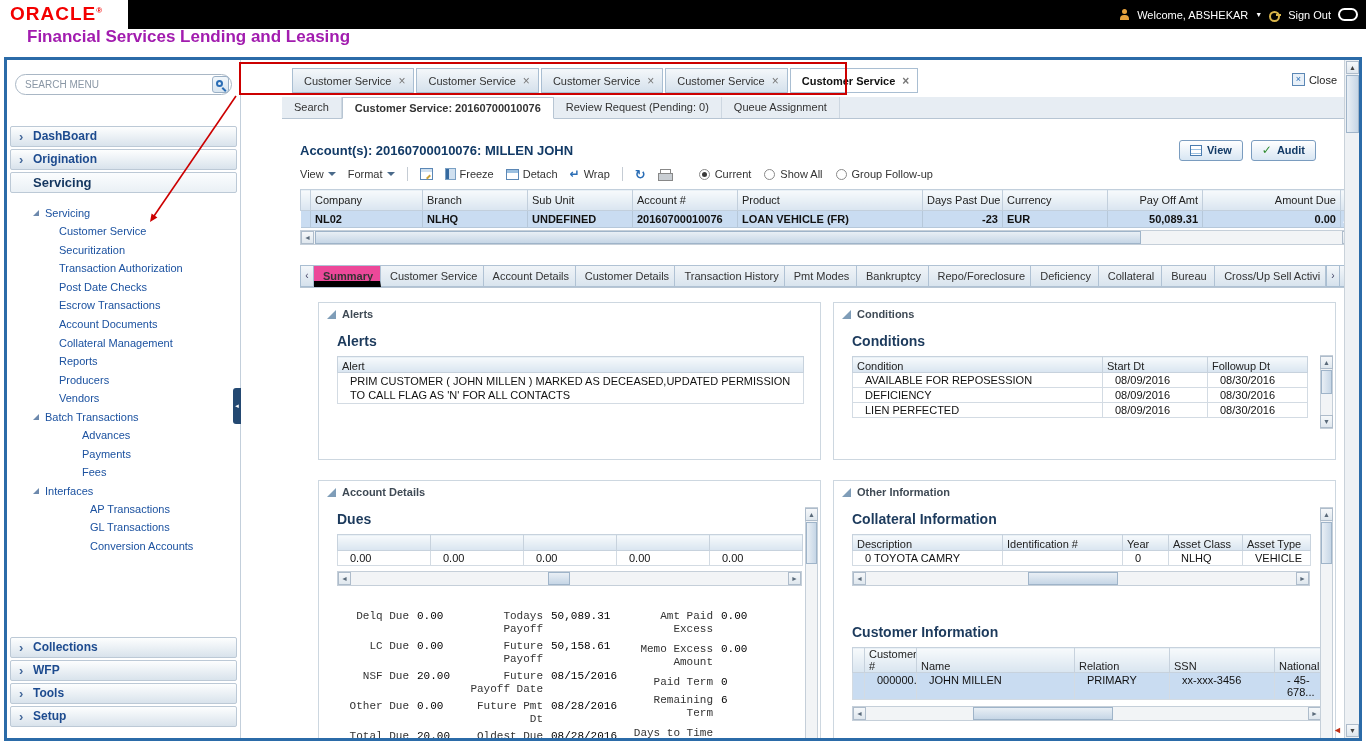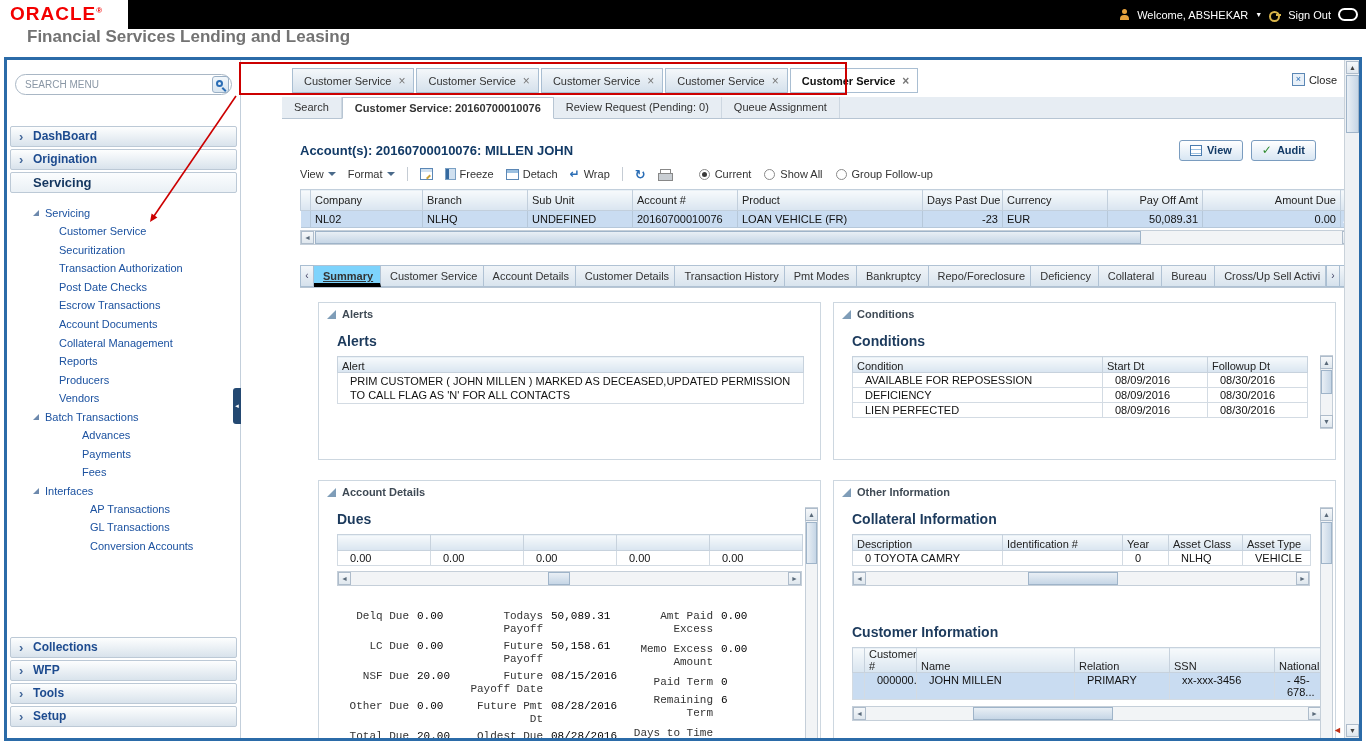--- a/index.html
+++ b/index.html
@@ -14,21 +14,21 @@
   .user-ico { width:11px; height:11px; position:relative; display:inline-block; }
   .user-ico:before { content:""; position:absolute; left:3px; top:0; width:5px; height:5px; border-radius:50%; background:#e8a33d; }
   .user-ico:after { content:""; position:absolute; left:1px; top:6px; width:9px; height:5px; border-radius:4px 4px 0 0; background:#e8a33d; }
   .caret-w { font-size:7px; color:#fff; }
   .key-ico { width:12px; height:7px; position:relative; display:inline-block; }
   .key-ico:before { content:""; position:absolute; left:0; top:0; width:7px; height:7px; border:2px solid #d8b44a; border-radius:50%; }
   .key-ico:after { content:""; position:absolute; left:7px; top:3px; width:5px; height:2px; background:#d8b44a; }
   .oval-ico { width:20px; height:13px; border:2px solid #fff; border-radius:8px; display:inline-block; }
   .logo { position:absolute; top:3px; left:10px; font-size:19px; font-weight:bold; color:#f30000; letter-spacing:1px; }
   .logo sup { font-size:8px; }
-  .subtitle { position:absolute; top:27px; left:27px; font-size:17px; font-weight:bold; color:#737373; }
+  .subtitle { position:absolute; top:27px; left:27px; font-size:17px; font-weight:bold; color:#a21caf; }
 
   
   .frame { position:absolute; top:57px; left:4px; width:1358px; height:684px; border:3px solid #2b6ba8; background:#fff; display:flex;gap:41px; }
 
   
   .sidebar { width:234px; background:#fff; position:relative; border-right:1px solid #c3cfdb; flex:none; }
   .search-wrap { margin:14px 8px 0 8px; position:relative; }
   .search-input { width:100%; height:21px; border:1px solid #a9b7c5; border-radius:11px; padding:0 24px 0 9px; font-size:10px; color:#555; font-family:inherit; background:#fff; }
   .search-input::placeholder { color:#8a97a5; }
   .search-btn { position:absolute; right:3px; top:2px; width:17px; height:17px; border:1px solid #9ab0c6; border-radius:3px; background:linear-gradient(#f2f7fb,#d8e5f0); cursor:pointer; }
@@ -90,21 +90,21 @@
   .ico-print:after { content:""; position:absolute; left:0; top:4px; width:13px; height:6px; background:#c9ced3; border:1px solid #888; }
   .radio-grp { display:flex; align-items:center; gap:5px; margin-left:16px; }
   .radio { width:11px; height:11px; border:1px solid #8a8a8a; border-radius:50%; background:#fff; position:relative; cursor:pointer; }
   .radio.sel:after { content:""; position:absolute; left:2px; top:2px; width:5px; height:5px; border-radius:50%; background:#3a3a3a; }
   .radio-lbl { margin-right:8px; }
 
   
   table { border-collapse:collapse; table-layout:fixed; }
   .grid { margin-top:6px; width:1056px; font-size:11px; }
   .grid th { background:linear-gradient(#f7fafc,#d9e5f0); border:1px solid #c2cfdc; font-weight:normal; color:#222; height:17px; padding:4px 4px; text-align:left; overflow:hidden; white-space:nowrap; }
-  .grid td { height:17px; padding:0 4px; border-right:1px solid #b6c8da; border-bottom:1px solid #b6c8da; overflow:hidden; white-space:nowrap; color:#111; }
+  .grid td { height:17px; padding:0 4px; border-right:1px solid #b6c8da; border-bottom:1px solid #b6c8da; overflow:hidden; white-space:nowrap; color:#111;font-weight:bold; }
   .grid tr.sel td { background:#c9dcf1; }
   .grid td.selcell { background:#b3c7de; padding:0; }
   .grid .num, .grid th.num { text-align:right; }
   .grid td.stat { background:#dd0000; color:#fff; font-weight:bold; padding:0 2px; }
 
   
   .hsb { position:relative; height:15px; background:#f2f4f6; border:1px solid #c5cfd9; margin-top:2px; }
   .sb-btn { position:absolute; top:0; width:13px; height:13px; background:linear-gradient(#f6f8fa,#dfe7ee); border:1px solid #aebccb; color:#5a6a7a; font-size:7px; line-height:12px; text-align:center; cursor:pointer; }
   .sb-thumb { position:absolute; top:0; height:13px; background:linear-gradient(#e9eff5,#c6d6e6); border:1px solid #9fb4c9; cursor:grab; }
   .vsb { position:absolute; width:13px; background:#f2f4f6; border:1px solid #c5cfd9; }
@@ -112,21 +112,21 @@
   .vsb-thumb { position:absolute; left:0; width:11px; background:linear-gradient(90deg,#e9eff5,#c6d6e6); border:1px solid #9fb4c9; cursor:grab; }
   .main-vsb { position:absolute; top:0; right:0; bottom:0; width:15px; background:#eef1f4; border-left:1px solid #c9d2da; z-index:6; }
   .main-vsb .mbtn { position:absolute; left:1px; width:13px; height:13px; background:linear-gradient(#f6f8fa,#dfe7ee); border:1px solid #aebccb; color:#444; font-size:7px; line-height:12px; text-align:center; cursor:pointer; }
   .main-vsb .mthumb { position:absolute; left:1px; top:15px; width:13px; height:58px; background:linear-gradient(90deg,#e9eff5,#c6d6e6); border:1px solid #9fb4c9; }
   .red-left { position:absolute; right:17px; bottom:3px; color:#c23016; font-size:9px; z-index:7; }
 
   
   .dtabs { margin-top:20px; height:23px; display:flex; align-items:flex-end; border-bottom:1px solid #b7c5d3; width:1056px; font-size:11px; }
   .dt-scroll { width:14px; height:22px; background:linear-gradient(#f4f7fa,#d5e1ec); border:1px solid #a9bed2; color:#446; text-align:center; line-height:20px; font-size:10px; cursor:pointer; flex:none; }
   .dtab { padding:0 9px; height:22px; line-height:21px; background:linear-gradient(#f0f4f8,#d9e4ee); border:1px solid #b0c2d4; border-left:none; color:#333; cursor:pointer; white-space:nowrap; overflow:hidden; }
-  .dtab.active { background:#7dd3fc; font-weight:bold; border-bottom:4px solid #000000;text-decoration:underline; }
+  .dtab.active { background:#ec4899; font-weight:bold; border-bottom:6px solid #000000; }
   .dt-right { margin-left:auto; display:flex; flex:none; }
   .dt-dd { width:16px; height:22px; background:linear-gradient(#f4f7fa,#d5e1ec); border:1px solid #a9bed2; border-left:none; color:#446; text-align:center; line-height:20px; font-size:8px; cursor:pointer; }
 
   
   .panels { margin-top:14px; margin-left:18px; display:grid; grid-template-columns:503px 503px; grid-column-gap:12px; grid-row-gap:20px; }
   .panel { border:1px solid #cdd7e0; background:#fff; position:relative; }
   .panel.tall { height:300px; }
   .panel.short { height:158px; }
   .panel-hd { height:22px; display:flex; align-items:center; gap:6px; padding-left:8px; font-size:11px; font-weight:bold; color:#3f4a55; }
   .tri-ico { width:0; height:0; border-bottom:9px solid #7f9db8; border-left:9px solid transparent; }

